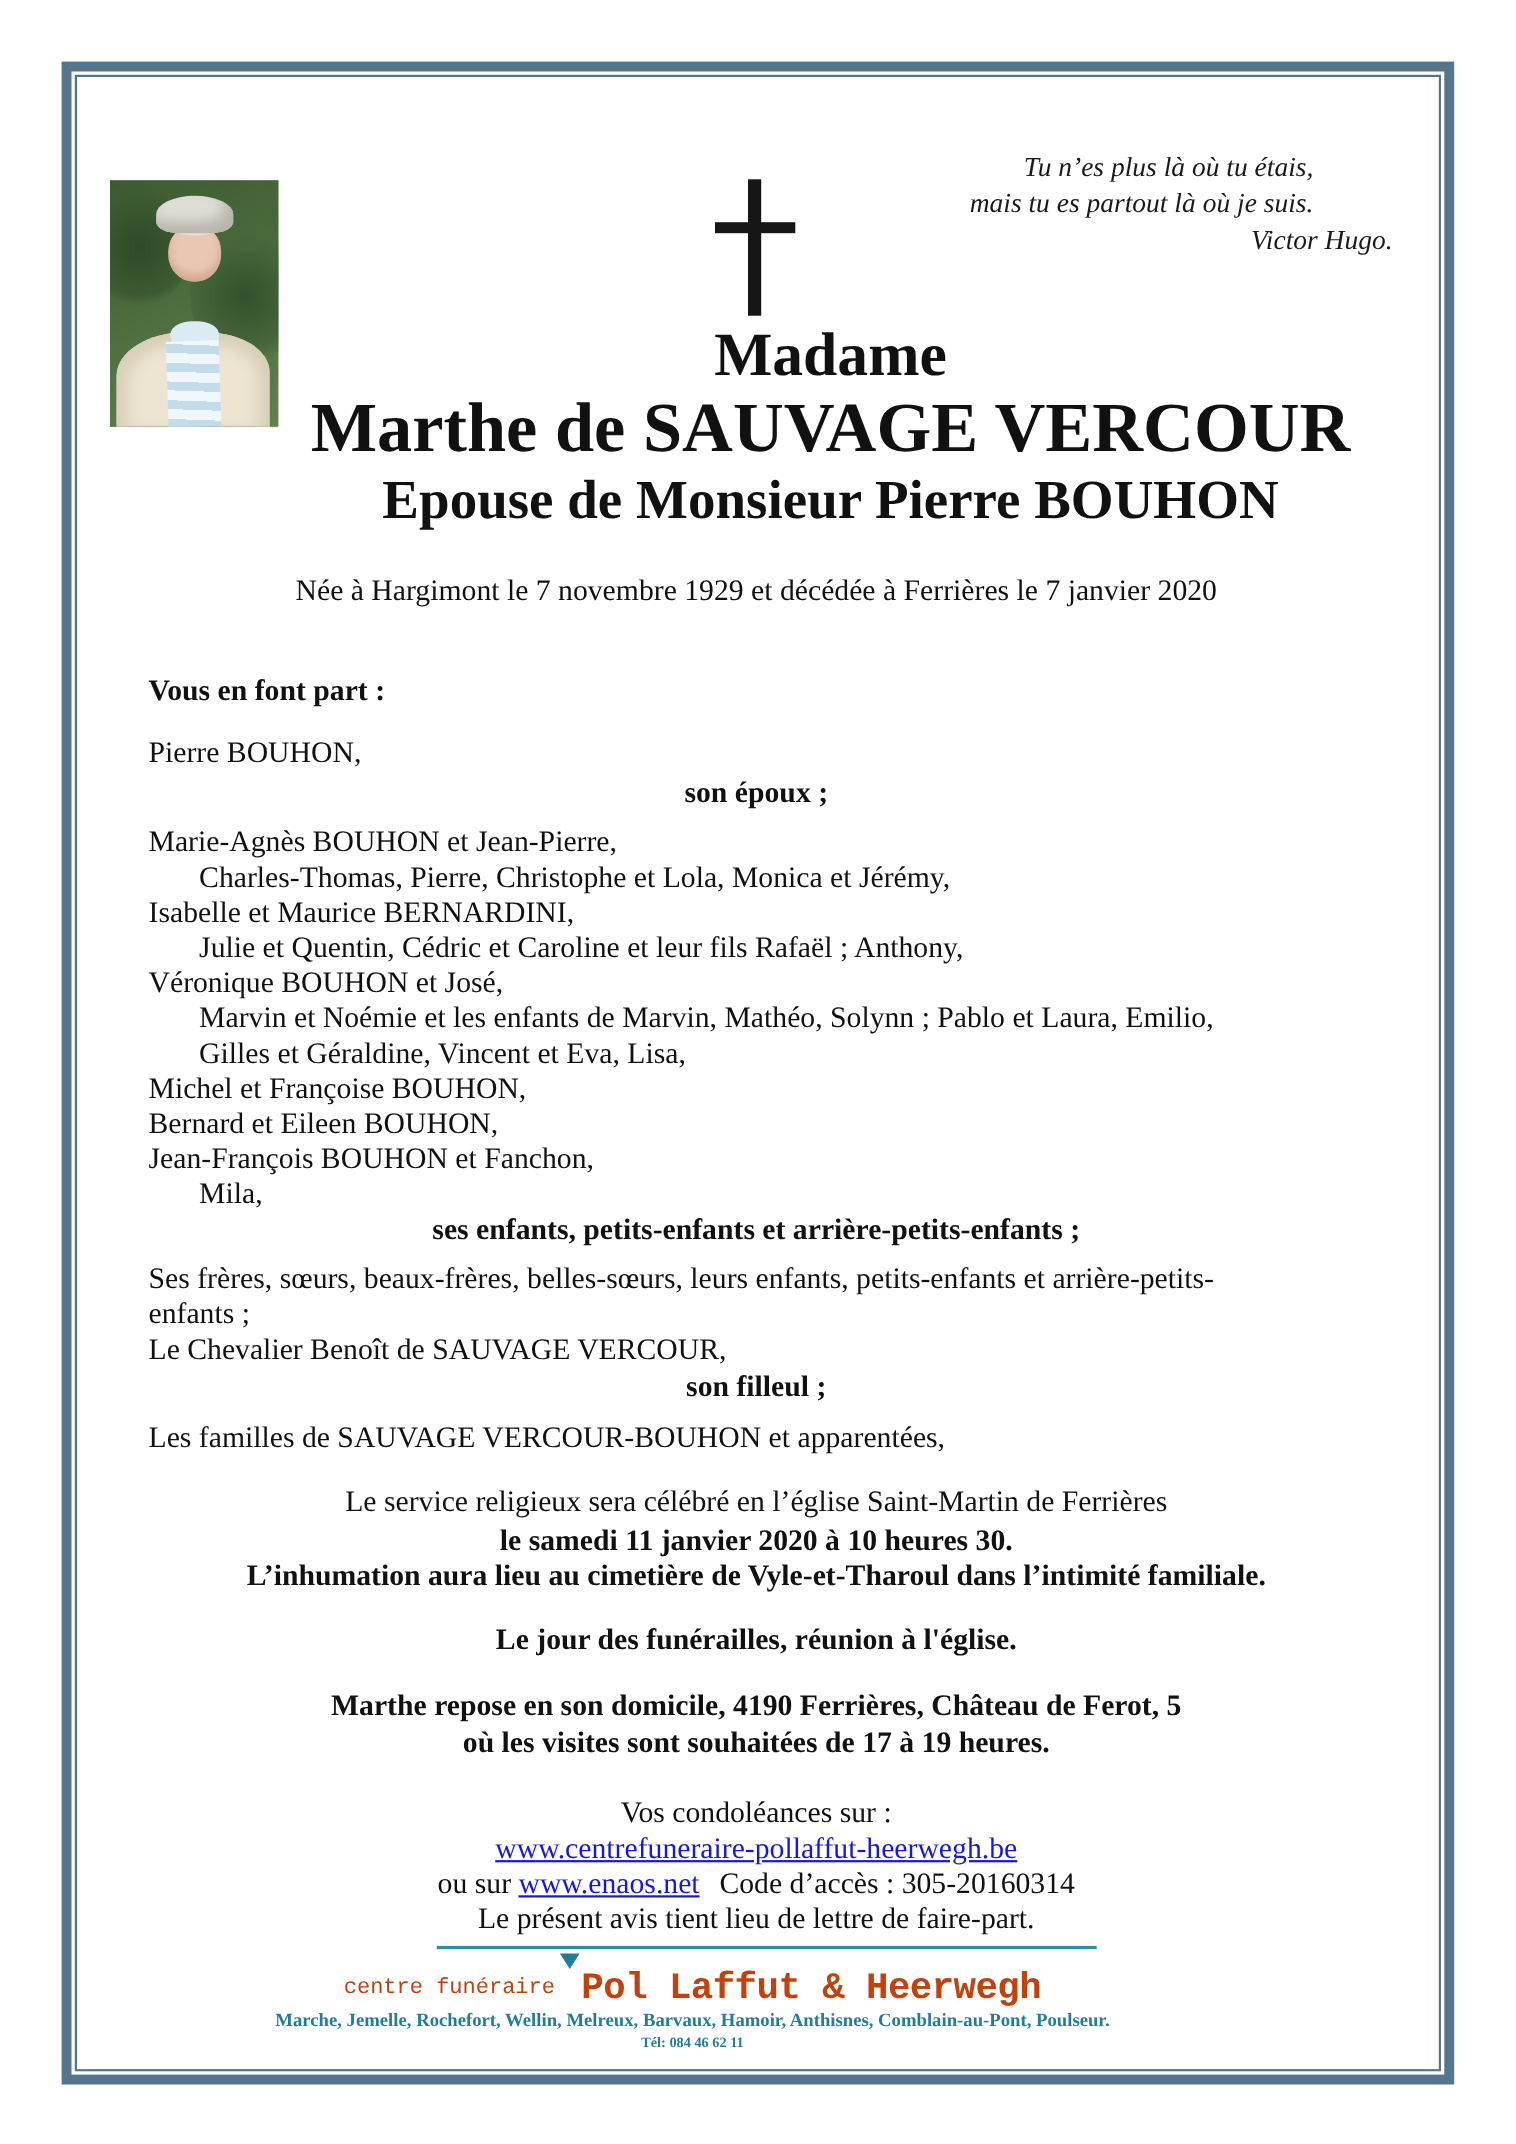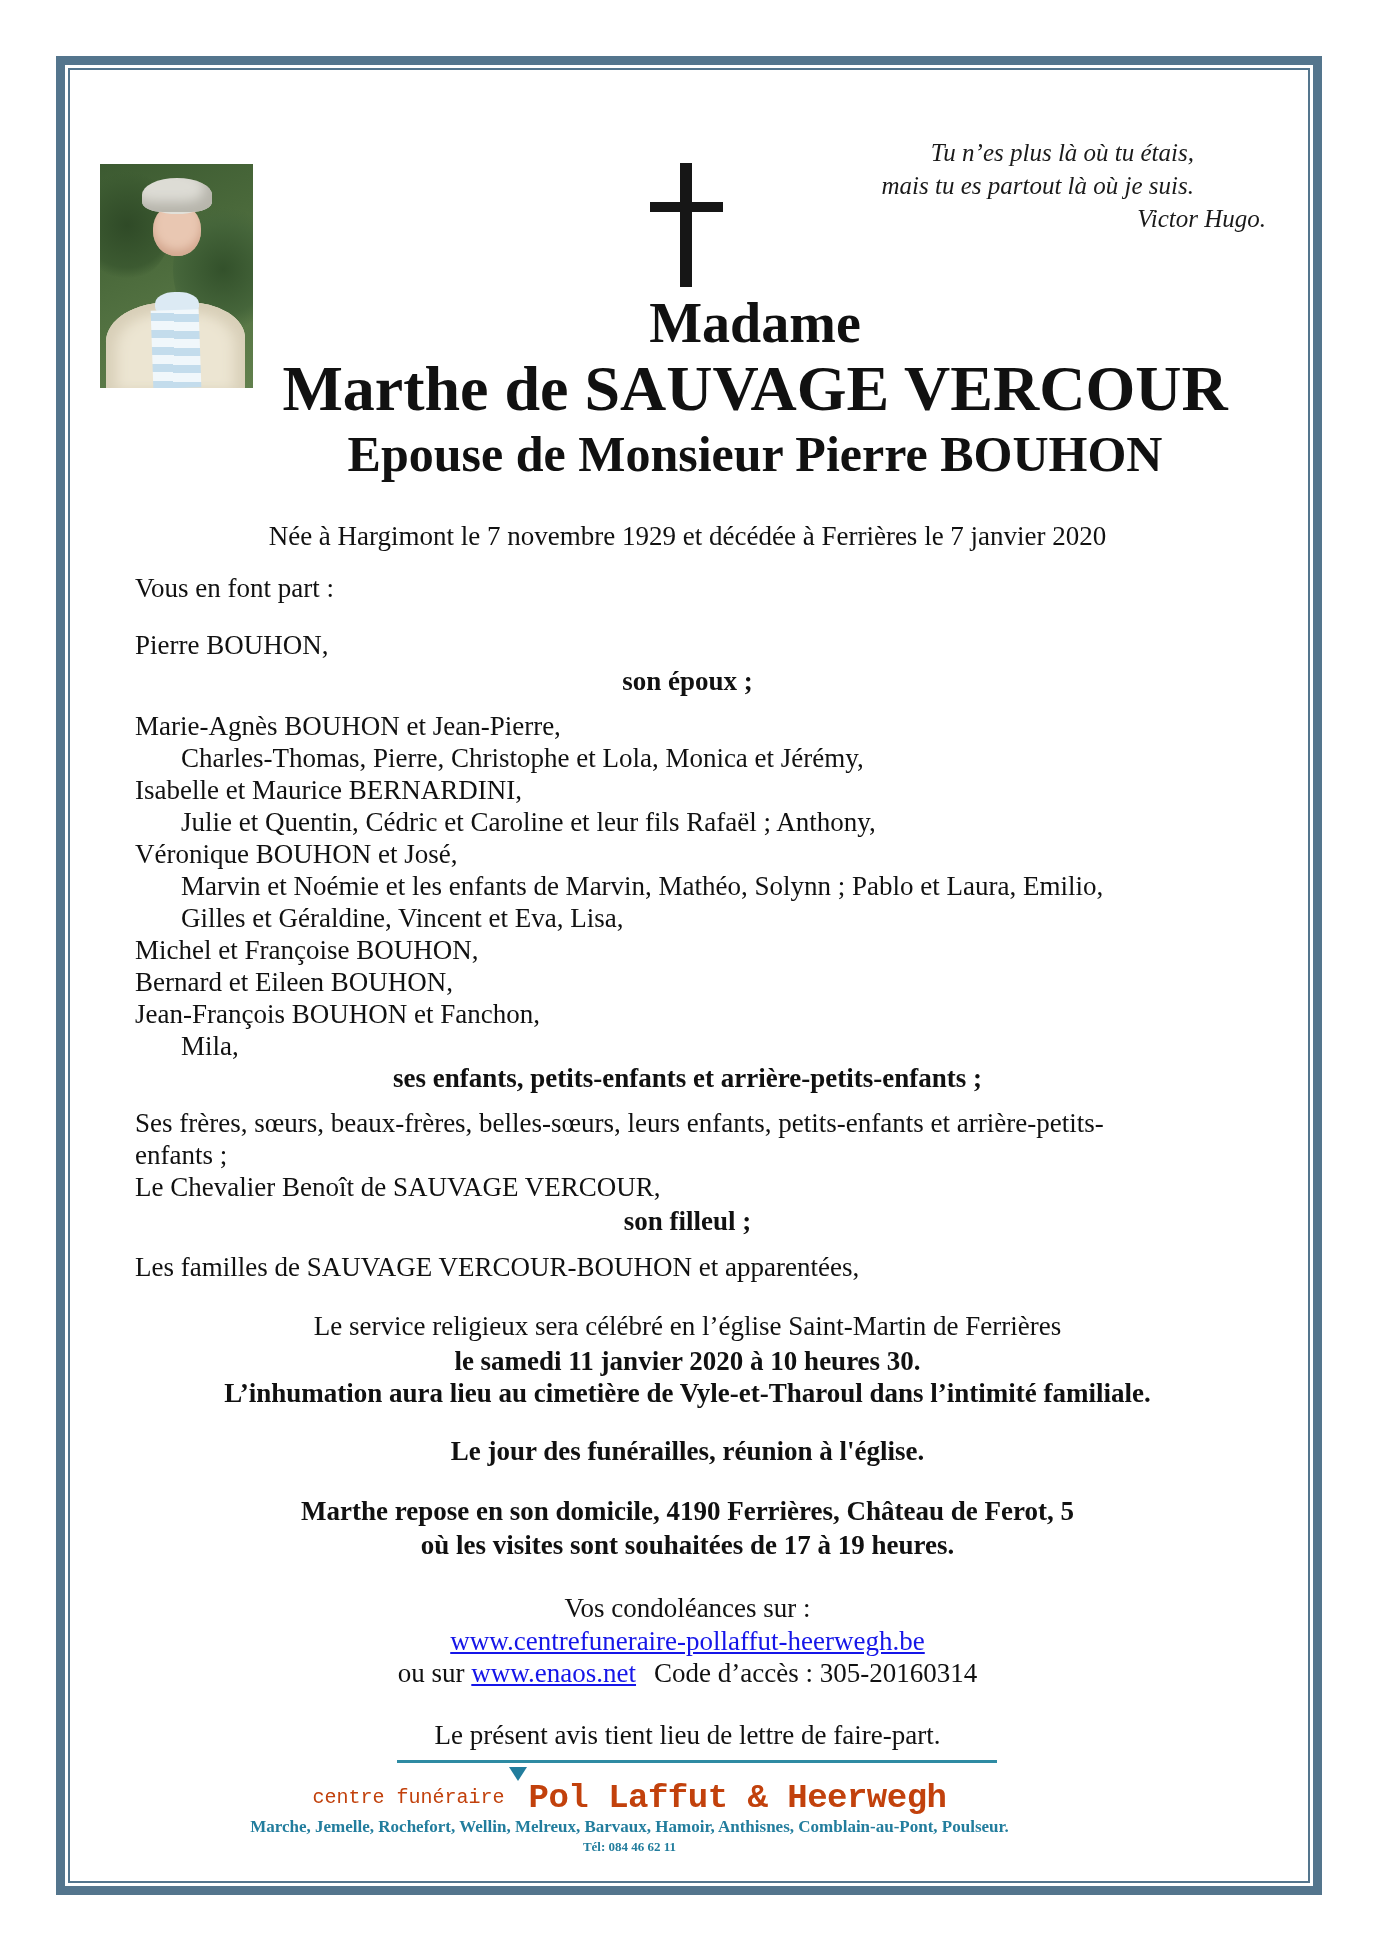--- a/index.html
+++ b/index.html
@@ -50,22 +50,22 @@
   
   .flow{position:absolute;left:135px;top:520px;width:1105px;
         font-size:27px;line-height:32px;}
   .line{white-space:nowrap;}
   .c{text-align:center;}
   .b{font-weight:bold;}
   .r{text-align:center;font-weight:bold;}
   .ind{padding-left:46px;}
   .mt1{margin-top:1px;}.mt2{margin-top:2px;}.mt3{margin-top:3px;}.mt4{margin-top:4px;}.mt13{margin-top:13px;}.mt14{margin-top:14px;}
   .mt25{margin-top:25px;}.mt26{margin-top:26px;}.mt27{margin-top:27px;}
-  .mt28{margin-top:28px;}.mt30{margin-top:30px;}.mt31{margin-top:31px;}
-  .mt46{margin-top:20px;}
+  .mt28{margin-top:28px;}.mt30{}.mt31{margin-top:31px;}
+  .mt46{margin-top:59px;font-weight:bold;}
   a.link{color:#1515e8;text-decoration:underline;cursor:pointer;}
   
   .foot-rule{margin:9px 0 0 262px;width:600px;height:3px;background:#2e8ba3;}
   .foot-logo{position:relative;left:-58px;margin-top:4px;text-align:center;
              font-family:Liberation Mono, monospace;color:#c2410c;white-space:nowrap;}
   .brand-prefix{font-size:20px;vertical-align:4px;}
   .tri{display:inline-block;width:0;height:0;border-left:9px solid transparent;
        border-right:9px solid transparent;border-top:14px solid #227d9d;
        vertical-align:26px;margin:0 2px 0 4px;}
   .brand-name{font-size:34px;font-weight:bold;letter-spacing:-0.5px;}

